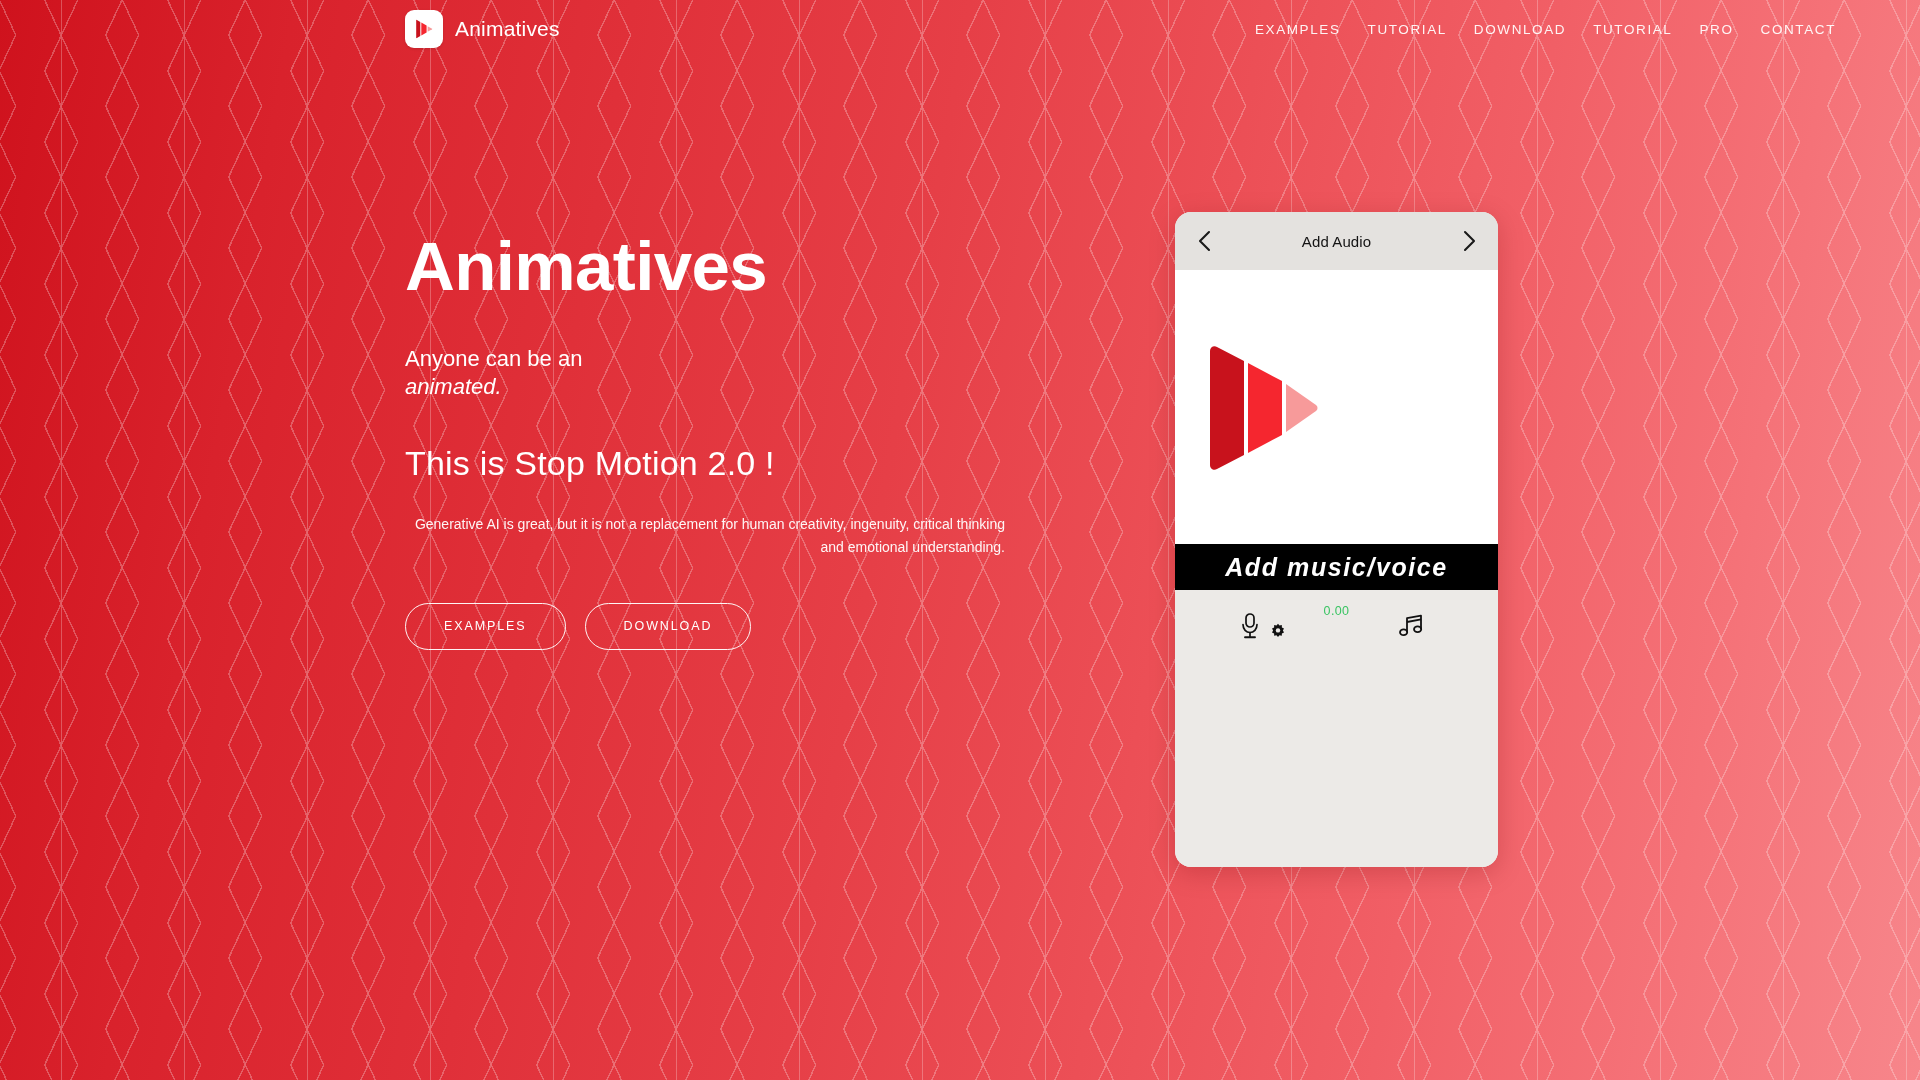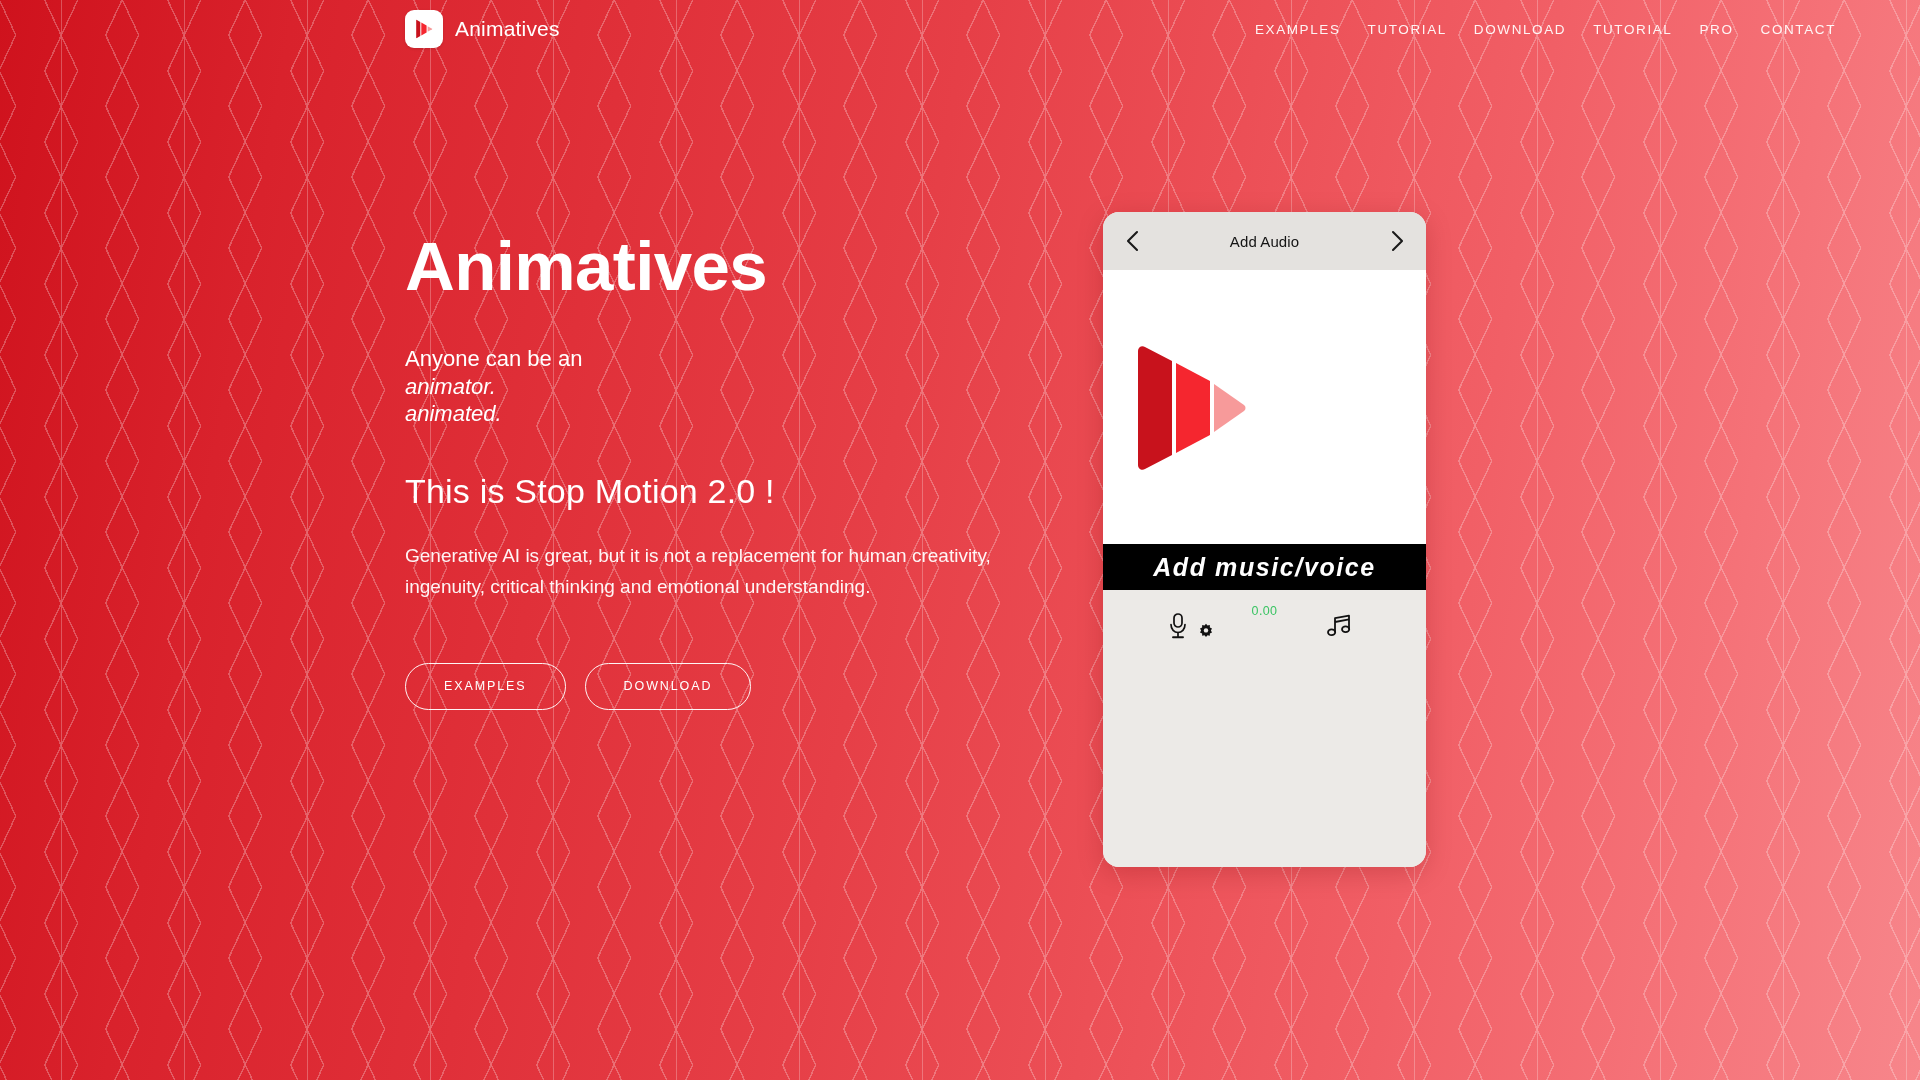--- a/index.html
+++ b/index.html
@@ -139,25 +139,26 @@
   .hero-tagline{
     color:#ffffff;
     font-size:34px;
     font-weight:300;
     letter-spacing:.2px;
     margin-bottom:30px;
   }
 
   .hero-para{
     color:rgba(255,255,255,.95);
-    font-size:19px;
+    font-size:14px;
     font-weight:300;
     line-height:1.62;
     max-width:600px;
-    margin-bottom:60px;
+    margin-bottom:44px;
+    text-align:right;
   }
 
   .cta-row{
     display:flex;
     gap:19px;
   }
   .cta{
     border:1px solid rgba(255,255,255,.95);
     border-radius:40px;
     color:#ffffff;
@@ -170,21 +171,21 @@
     display:flex;
     align-items:center;
     justify-content:center;
     cursor:pointer;
     white-space:nowrap;
   }
 
   
   .phone{
     position:absolute;
-    left:1103px;
+    left:1175px;
     top:212px;
     width:323px;
     height:655px;
     background:#eceae7;
     border-radius:16px;
     box-shadow:0 6px 26px rgba(110,0,5,.22);
     overflow:hidden;
     z-index:5;
     display:flex;
     flex-direction:column;
@@ -305,21 +306,20 @@
   </div>
 
 </div>
 
 <div class="hero">
 
   <h1 class="hero-title">Animatives</h1>
 
   <div class="hero-sub">
     <div>Anyone can be an</div>
-    <div class="em">animator.</div>
     <div class="em">animated.</div>
   </div>
 
   <div class="hero-tagline">This is Stop Motion 2.0 !</div>
 
   <p class="hero-para">Generative AI is great, but it is not a replacement for human creativity, ingenuity, critical thinking and emotional understanding.</p>
 
   <div class="cta-row">
     <button class="cta">EXAMPLES</button>
     <button class="cta">DOWNLOAD</button>

